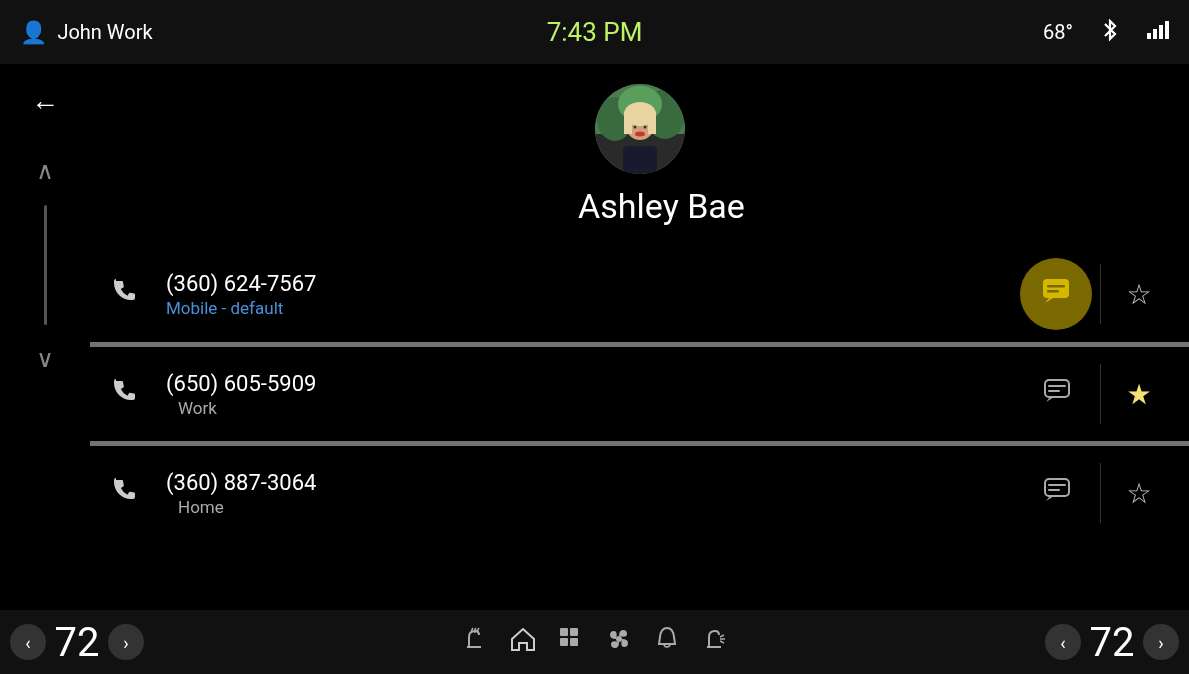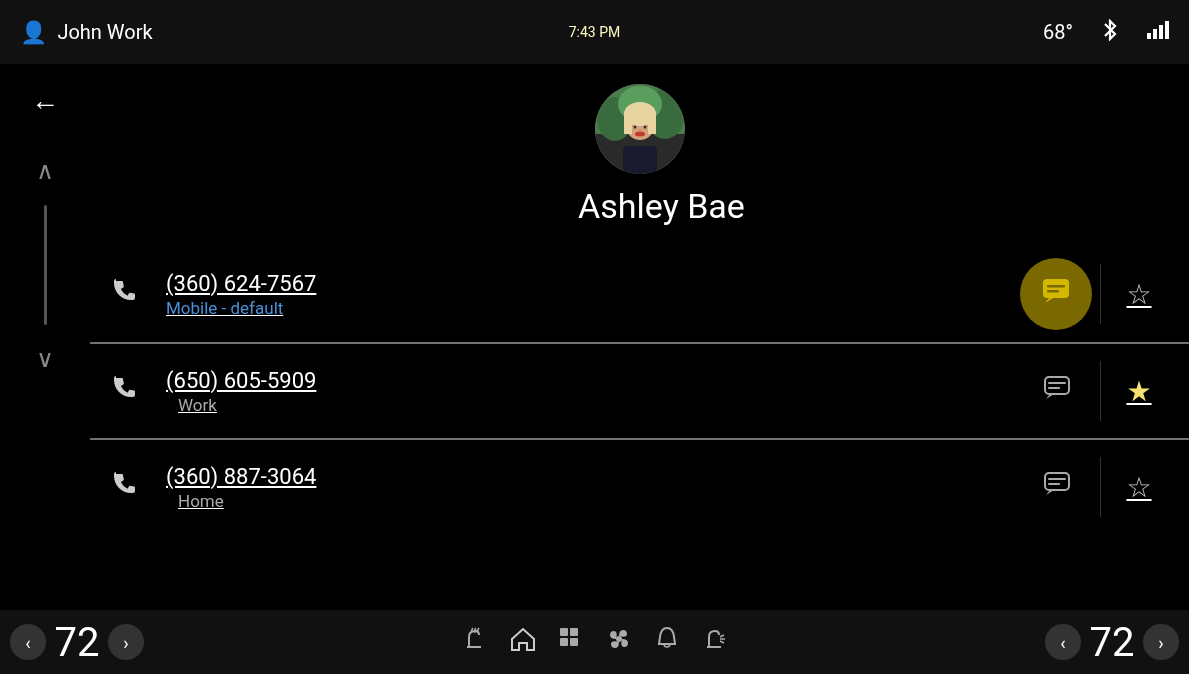--- a/index.html
+++ b/index.html
@@ -32,23 +32,23 @@
     }
     .status-user-icon {
       font-size: 22px;
     }
     .status-username {
       font-size: 20px;
       font-weight: 400;
       color: #fff;
     }
     .status-center {
-      font-size: 14px;
+      font-size: 26px;
       font-weight: 400;
-      color: #fef9c3;
+      color: #bef264;
       position: absolute;
       left: 50%;
       transform: translateX(-50%);
     }
     .status-right {
       display: flex;
       align-items: center;
       gap: 28px;
     }
     .status-temp {
@@ -138,24 +138,23 @@
       flex: 1;
       padding: 10px 0;
       overflow: hidden;
     }
 
     .contact-row {
       display: flex;
       align-items: center;
       padding: 12px 20px;
       min-height: 72px;
-      text-decoration: underline;
     }
     .contact-row + .contact-row {
-      border-top: 2px solid #737373;
+      border-top: 5px solid #737373;
     }
     .phone-icon {
       font-size: 26px;
       color: #ccc;
       margin-right: 20px;
       min-width: 36px;
     }
     .contact-info {
       flex: 1;
     }

